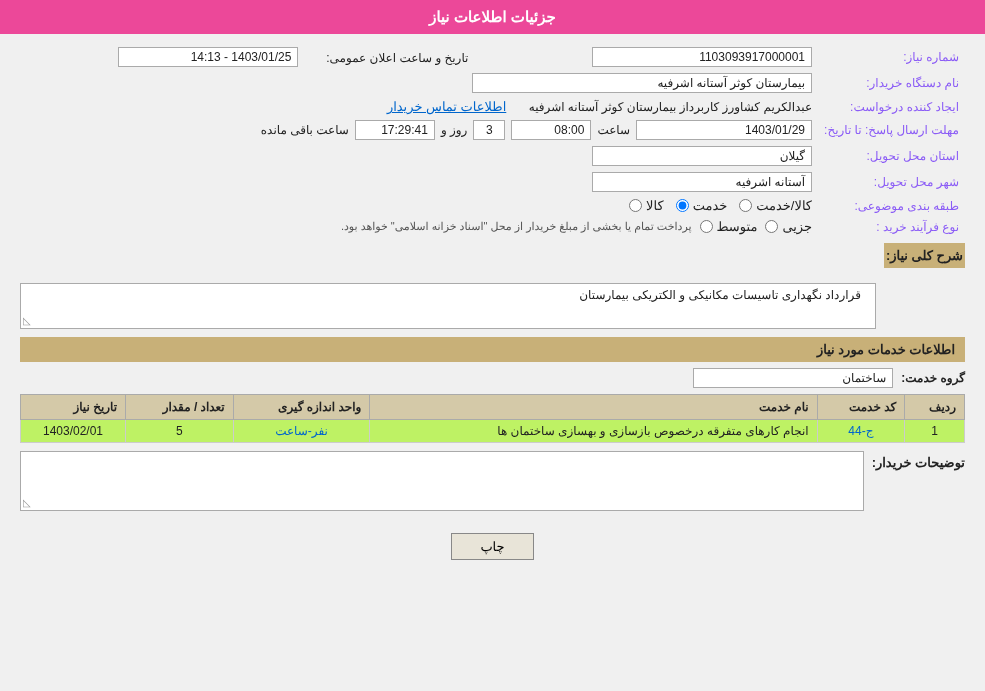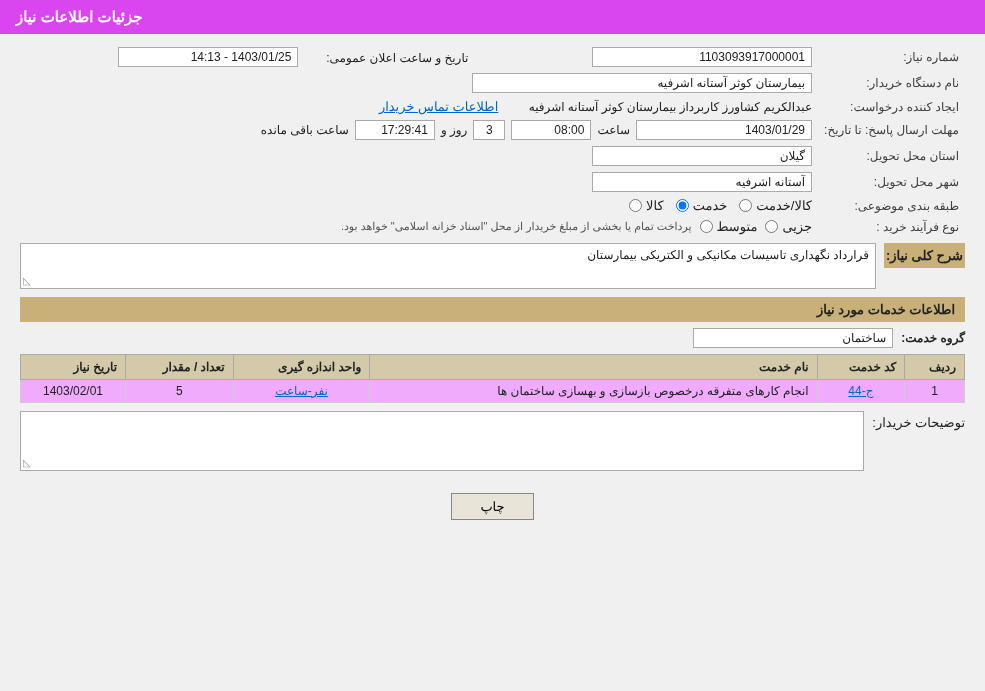--- a/index.html
+++ b/index.html
@@ -10,23 +10,23 @@
       direction: rtl;
       color: #222;
     }
     .page-wrapper {
       max-width: 985px;
       margin: 0 auto;
       background: #f0f0f0;
       min-height: 691px;
     }
     .header-bar {
-      background: #d946ef;
+      background: #ec4899;
       color: #fff;
-      text-align: left;
+      text-align: center;
       padding: 8px 16px;
       font-size: 15px;
       font-weight: bold;
     }
     .main-content {
       padding: 10px 20px;
     }
     .input-box {
       border: 1px solid #aaa;
       background: #fff;
@@ -84,28 +84,27 @@
       padding: 5px 8px;
       text-align: right;
       font-size: 12px;
       font-weight: bold;
     }
     .services-table td {
       border: 1px solid #ccc;
       padding: 4px 8px;
       text-align: center;
       font-size: 12px;
-      background: #f0abfc;
+      background: #bef264;
     }
     .services-table td.text-right {
       text-align: right;
     }
     .services-table td.link-cell {
       color: #0066cc;
-      text-decoration: underline;
     }
     .bottom-buttons {
       display: flex;
       justify-content: center;
       gap: 20px;
       margin: 14px 0 10px 0;
     }
     .btn {
       padding: 5px 28px;
       font-size: 13px;
@@ -131,21 +130,21 @@
       width: 100%;
       border-collapse: collapse;
     }
     .main-table > tbody > tr > td {
       padding: 3px 6px;
       vertical-align: middle;
     }
     .right-label {
       text-align: right;
       white-space: nowrap;
-      color: #404040;
+      color: #8b5cf6;
       font-size: 12px;
       padding-left: 4px;
     }
     .content-area {
       text-align: right;
     }
   </style>
 </head>
 <body>
 
@@ -174,21 +173,21 @@
         <tr>
           <td class="right-label">نام دستگاه خریدار:</td>
           <td colspan="3" class="content-area">
             <span class="input-box" style="width:340px;">بیمارستان کوثر آستانه اشرفیه</span>
           </td>
         </tr>
 
         <tr>
           <td class="right-label">ایجاد کننده درخواست:</td>
           <td colspan="3" class="content-area">
-            <span style="font-size:12px;margin-left:16px;">عبدالکریم کشاورز کاربرداز بیمارستان کوثر آستانه اشرفیه</span>
+            <span style="font-size:12px;margin-left:8px;">عبدالکریم کشاورز کاربرداز بیمارستان کوثر آستانه اشرفیه</span>
             &nbsp;&nbsp;
             <span class="link-style">اطلاعات تماس خریدار</span>
           </td>
         </tr>
 
         <tr>
           <td class="right-label">مهلت ارسال پاسخ: تا تاریخ:</td>
           <td colspan="3" class="content-area">
             <div class="date-time-row">
               <span class="input-box input-medium">1403/01/29</span>
@@ -250,21 +249,21 @@
               </div>
               <span class="note-text" style="font-size:11px;color:#555;">پرداخت تمام یا بخشی از مبلغ خریدار از محل "اسناد خزانه اسلامی" خواهد بود.</span>
             </div>
           </td>
         </tr>
       </tbody>
     </table>
 
     <div style="display:flex;align-items:flex-start;gap:8px;margin:6px 0;direction:rtl;">
       <div style="background:#c8b078;padding:5px 2px;font-weight:bold;font-size:13px;white-space:nowrap;">شرح کلی نیاز:</div>
-      <div style="flex:1;border:1px solid #aaa;background:#fff;min-height:46px;padding:4px 6px;text-align:right;direction:rtl;font-size:12px;position:relative;">
+      <div style="flex:1;border:1px solid #aaa;background:#fff;min-height:46px;padding:4px 14px;text-align:right;direction:rtl;font-size:12px;position:relative;margin-top:40px;">
         <span>قرارداد نگهداری تاسیسات مکانیکی و الکتریکی بیمارستان</span>
         <div style="position:absolute;bottom:2px;left:2px;font-size:10px;color:#999;">◺</div>
       </div>
     </div>
 
     <div class="section-header-gold">اطلاعات خدمات مورد نیاز</div>
 
     <div style="display:flex;align-items:center;gap:8px;direction:rtl;margin-bottom:6px;">
       <span style="font-weight:bold;font-size:12px;">گروه خدمت:</span>
       <span class="input-box" style="width:200px;">ساختمان</span>
@@ -287,21 +286,21 @@
             <td class="link-cell">ج-44</td>
             <td class="text-right">انجام کارهای متفرقه درخصوص بازسازی و بهسازی ساختمان ها</td>
             <td class="link-cell">نفر-ساعت</td>
             <td>5</td>
             <td>1403/02/01</td>
           </tr>
         </tbody>
     </table>
 
     <div style="display:flex;align-items:flex-start;gap:8px;margin:8px 0;direction:rtl;">
-      <div style="font-weight:normal;font-size:13px;white-space:nowrap;padding-top:4px;">توضیحات خریدار:</div>
+      <div style="font-weight:bold;font-size:13px;white-space:nowrap;padding-top:4px;">توضیحات خریدار:</div>
       <div style="flex:1;border:1px solid #aaa;background:#fff;min-height:60px;padding:4px 6px;text-align:right;direction:rtl;font-size:12px;position:relative;">
         <span></span>
         <div style="position:absolute;bottom:2px;left:2px;font-size:10px;color:#999;">◺</div>
       </div>
     </div>
 
     <div class="bottom-buttons">
       <button class="btn btn-print">چاپ</button>
     </div>
   </div>

